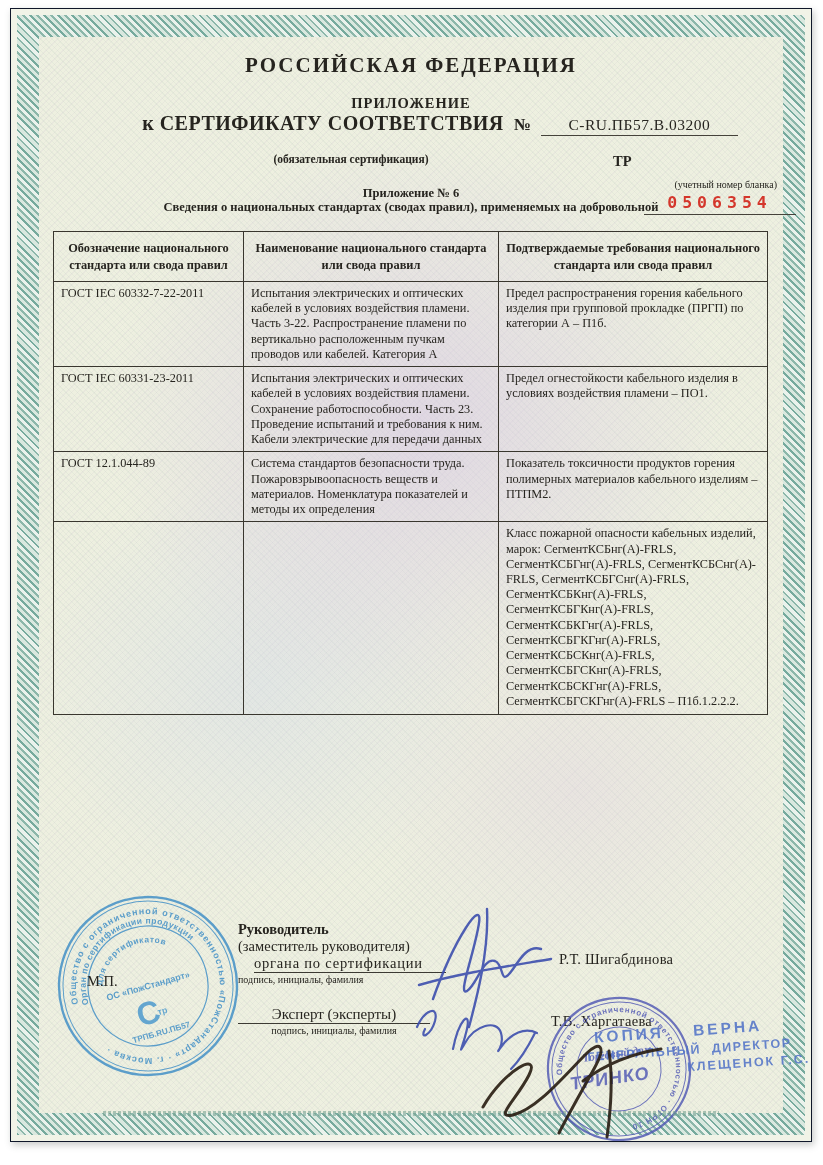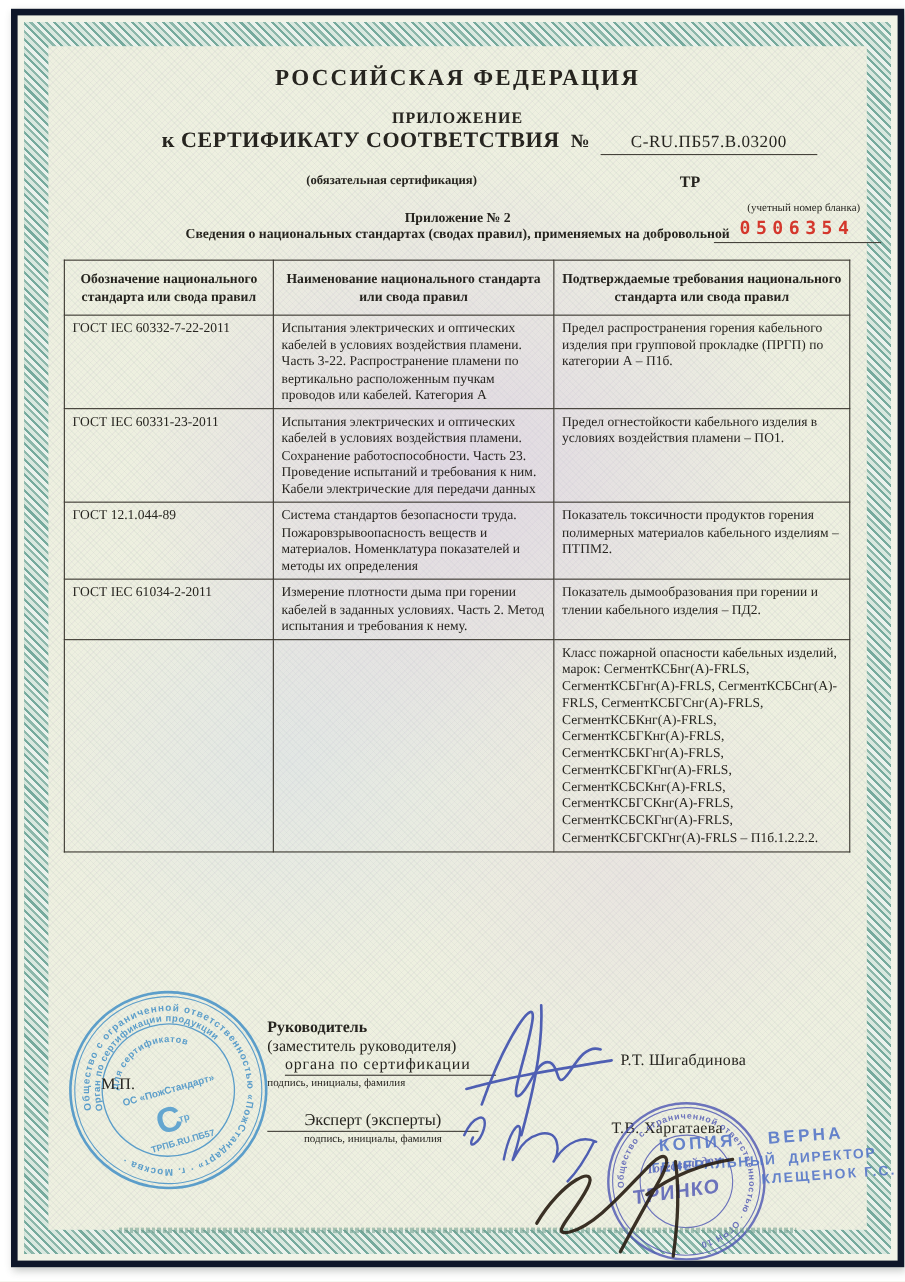--- a/index.html
+++ b/index.html
@@ -3,21 +3,21 @@
 <meta charset="utf-8">
 <style>
   html,body{margin:0;padding:0;}
   body{
     width:823px;height:1165px;position:relative;background:#ffffff;
     font-family:"Liberation Serif","DejaVu Serif",serif;color:#26241f;
     overflow:hidden;
   }
   .sheet{
     position:absolute;left:10px;top:8px;width:800px;height:1132px;
-    background:#f1f3e7;border:6px solid #0f172a;
+    background:#f1f3e7;border:1px solid #0f172a;
     box-shadow:2px 3px 7px rgba(60,70,60,.28);
     overflow:hidden;
   }
   
   .frame{
     position:absolute;inset:6px;
     background:
       repeating-linear-gradient(45deg,#76aa9d 0 2px,#d9e8df 2px 5px,#8cb7aa 5px 7px,#eaf2ec 7px 10px),
       #9dc2b4;
   }
@@ -100,21 +100,21 @@
     <span class="num-sign">№</span>
     <span class="cert-number">C-RU.ПБ57.В.03200</span>
   </div>
   <div class="abs ctr mandatory-note">(обязательная сертификация)</div>
   <div class="abs tr-row">
     <span class="tr-label">ТР</span>
     <span class="blank-box"><span class="blank-number">0506354</span></span>
   </div>
   <div class="abs blank-caption">(учетный номер бланка)</div>
 
-  <div class="abs ctr appendix-title">Приложение № 2</div>
+  <div class="abs ctr appendix-title">Приложение № 6</div>
   <div class="abs ctr desc1">Сведения о национальных стандартах (сводах правил), применяемых на добровольной</div>
 
   <table class="std">
     <colgroup>
         <col class="c1">
         <col class="c2">
         <col class="c3">
       </colgroup>
     <tbody>
         <tr style="height:50px">
@@ -130,25 +130,20 @@
     <tr style="height:77px">
       <td>ГОСТ IEC 60331-23-2011</td>
       <td>Испытания электрических и оптических кабелей в условиях воздействия пламени. Сохранение работоспособности. Часть 23. Проведение испытаний и требования к ним. Кабели электрические для передачи данных</td>
       <td>Предел огнестойкости кабельного изделия в условиях воздействия пламени – ПО1.</td>
     </tr>
     <tr style="height:62px">
       <td>ГОСТ 12.1.044-89</td>
       <td>Система стандартов безопасности труда. Пожаровзрывоопасность веществ и материалов. Номенклатура показателей и методы их определения</td>
       <td>Показатель токсичности продуктов горения полимерных материалов кабельного изделиям – ПТПМ2.</td>
     </tr>
-    <tr style="height:51px">
-      <td>ГОСТ IEC 61034-2-2011</td>
-      <td>Измерение плотности дыма при горении кабелей в заданных условиях. Часть 2. Метод испытания и требования к нему.</td>
-      <td>Показатель дымообразования при горении и тлении кабельного изделия – ПД2.</td>
-    </tr>
     <tr style="height:193px">
       <td></td>
       <td></td>
       <td>Класс пожарной опасности кабельных изделий, марок: СегментКСБнг(А)-FRLS, СегментКСБГнг(А)-FRLS, СегментКСБСнг(А)-FRLS, СегментКСБГСнг(А)-FRLS, СегментКСБКнг(А)-FRLS, СегментКСБГКнг(А)-FRLS, СегментКСБКГнг(А)-FRLS, СегментКСБГКГнг(А)-FRLS, СегментКСБСКнг(А)-FRLS, СегментКСБГСКнг(А)-FRLS, СегментКСБСКГнг(А)-FRLS, СегментКСБГСКГнг(А)-FRLS – П1б.1.2.2.2.</td>
     </tr>
   </tbody>
     </table>
 
   <svg class="abs stamp-svg" style="left:28px;top:868px;transform:rotate(-16deg);" width="218" height="218" viewBox="0 0 218 218">
     <g fill="none" stroke="#3d8dc6">

